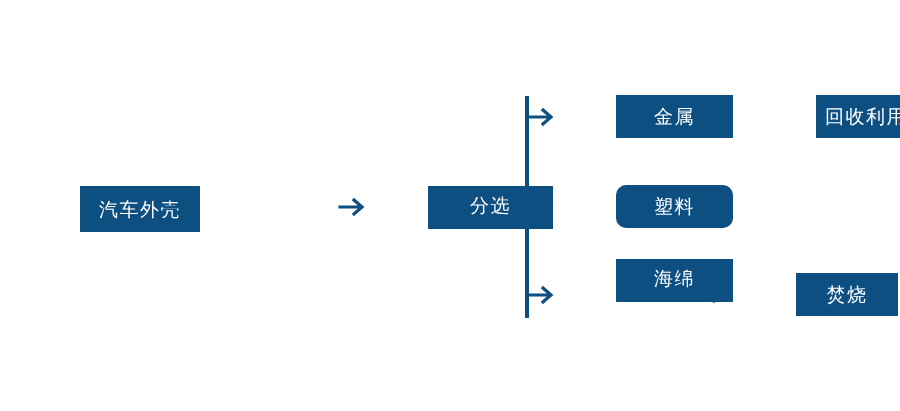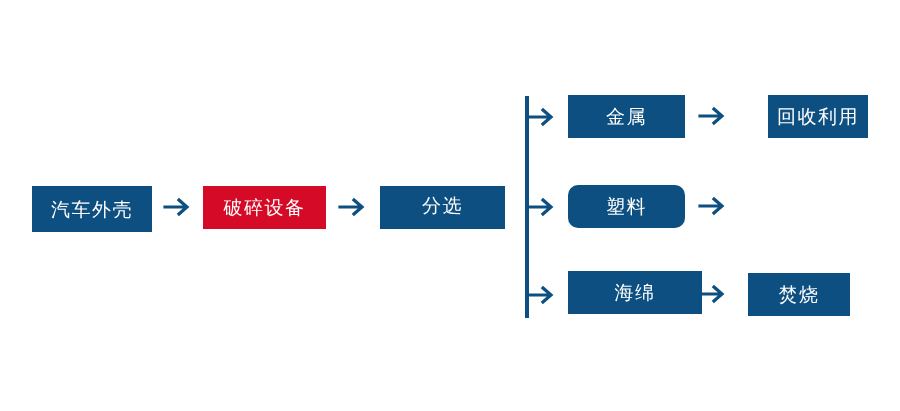--- a/index.html
+++ b/index.html
@@ -26,21 +26,21 @@
     align-items: center;
     justify-content: center;
     color: #ffffff;
     font-size: 19px;
     letter-spacing: 1.5px;
     line-height: 1;
     font-weight: 400;
     white-space: nowrap;
     user-select: none;
   }
-  .node.blue  { background: #0d4f80; }
+  .node.blue  { background: #0d4f80; margin-left: 48px; }
   .node.red   { background: #d50a26; }
 
   
   .arrow {
     position: absolute;
     height: 26px;
     display: flex;
     align-items: center;
     justify-content: center;
     color: #0d4f80;
@@ -66,21 +66,20 @@
 <div id="flowchart-canvas">
 
   <div class="node blue" style="left:32px; top:186px; width:120px; height:46px;">汽车外壳</div>
 
   <div class="arrow" style="left:163px; top:194px; width:30px;">
     <svg width="30" height="26" viewBox="0 0 30 26" aria-hidden="true">
       <path d="M2 13 H22 M16 6 L24 13 L16 20" fill="none" stroke="#0d4f80" stroke-width="3.2" stroke-linecap="square" stroke-linejoin="miter"></path>
     </svg>
   </div>
 
-  <div class="node red" style="left:203px; top:186px; width:123px; height:43px;">破碎设备</div>
 
   <div class="arrow" style="left:338px; top:194px; width:30px;">
     <svg width="30" height="26" viewBox="0 0 30 26" aria-hidden="true">
       <path d="M2 13 H22 M16 6 L24 13 L16 20" fill="none" stroke="#0d4f80" stroke-width="3.2" stroke-linecap="square" stroke-linejoin="miter"></path>
     </svg>
   </div>
 
   <div class="node blue" style="left:380px; top:186px; width:125px; height:43px;font-family:Liberation Mono, monospace;">分选</div>
 
   <div class="trunk" style="left:525px; top:96px; width:4px; height:222px;"></div>
@@ -115,21 +114,21 @@
 
   <div class="node blue" style="left:568px; top:185px; width:117px; height:43px;border-radius:10px;">塑料</div>
 
   <div class="arrow" style="left:698px; top:193px; width:30px;">
     <svg width="30" height="26" viewBox="0 0 30 26" aria-hidden="true">
       <path d="M2 13 H22 M16 6 L24 13 L16 20" fill="none" stroke="#0d4f80" stroke-width="3.2" stroke-linecap="square" stroke-linejoin="miter"></path>
     </svg>
   </div>
 
 
-  <div class="node blue" style="left:568px; top:271px; width:134px; height:43px;">海绵</div>
+  <div class="node blue" style="left:568px; top:259px; width:117px; height:43px;font-family:Liberation Mono, monospace;">海绵</div>
 
   <div class="arrow" style="left:698px; top:281px; width:30px;">
     <svg width="30" height="26" viewBox="0 0 30 26" aria-hidden="true">
       <path d="M2 13 H22 M16 6 L24 13 L16 20" fill="none" stroke="#0d4f80" stroke-width="3.2" stroke-linecap="square" stroke-linejoin="miter"></path>
     </svg>
   </div>
 
   <div class="node blue" style="left:748px; top:273px; width:102px; height:43px;">焚烧</div>
 
 </div>

